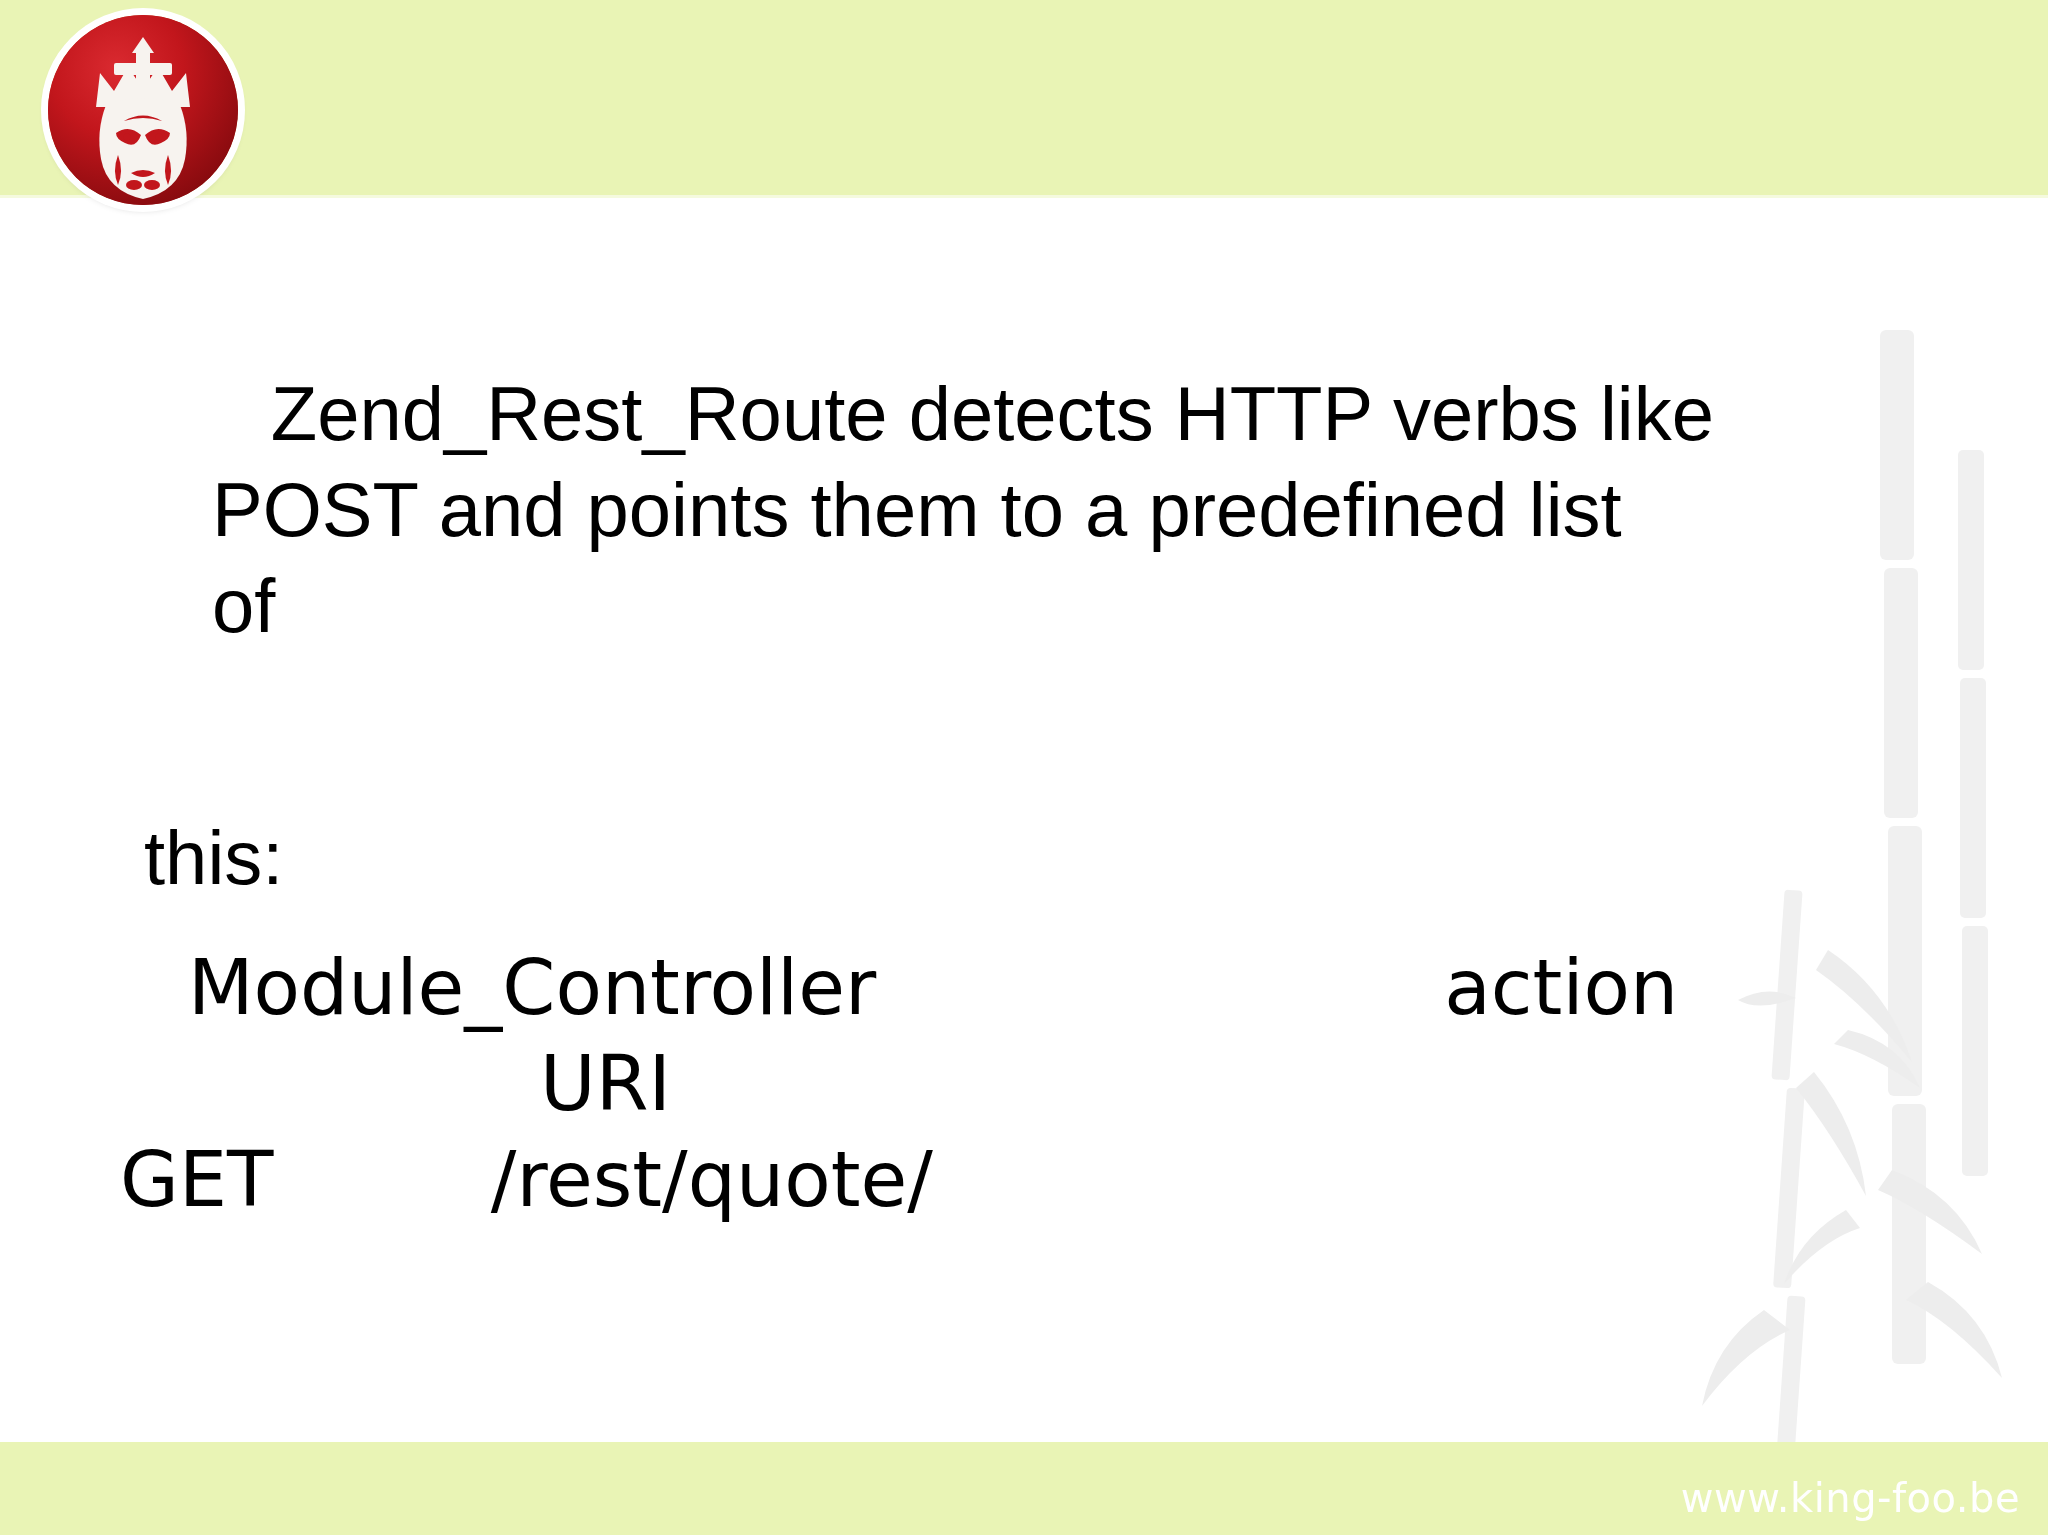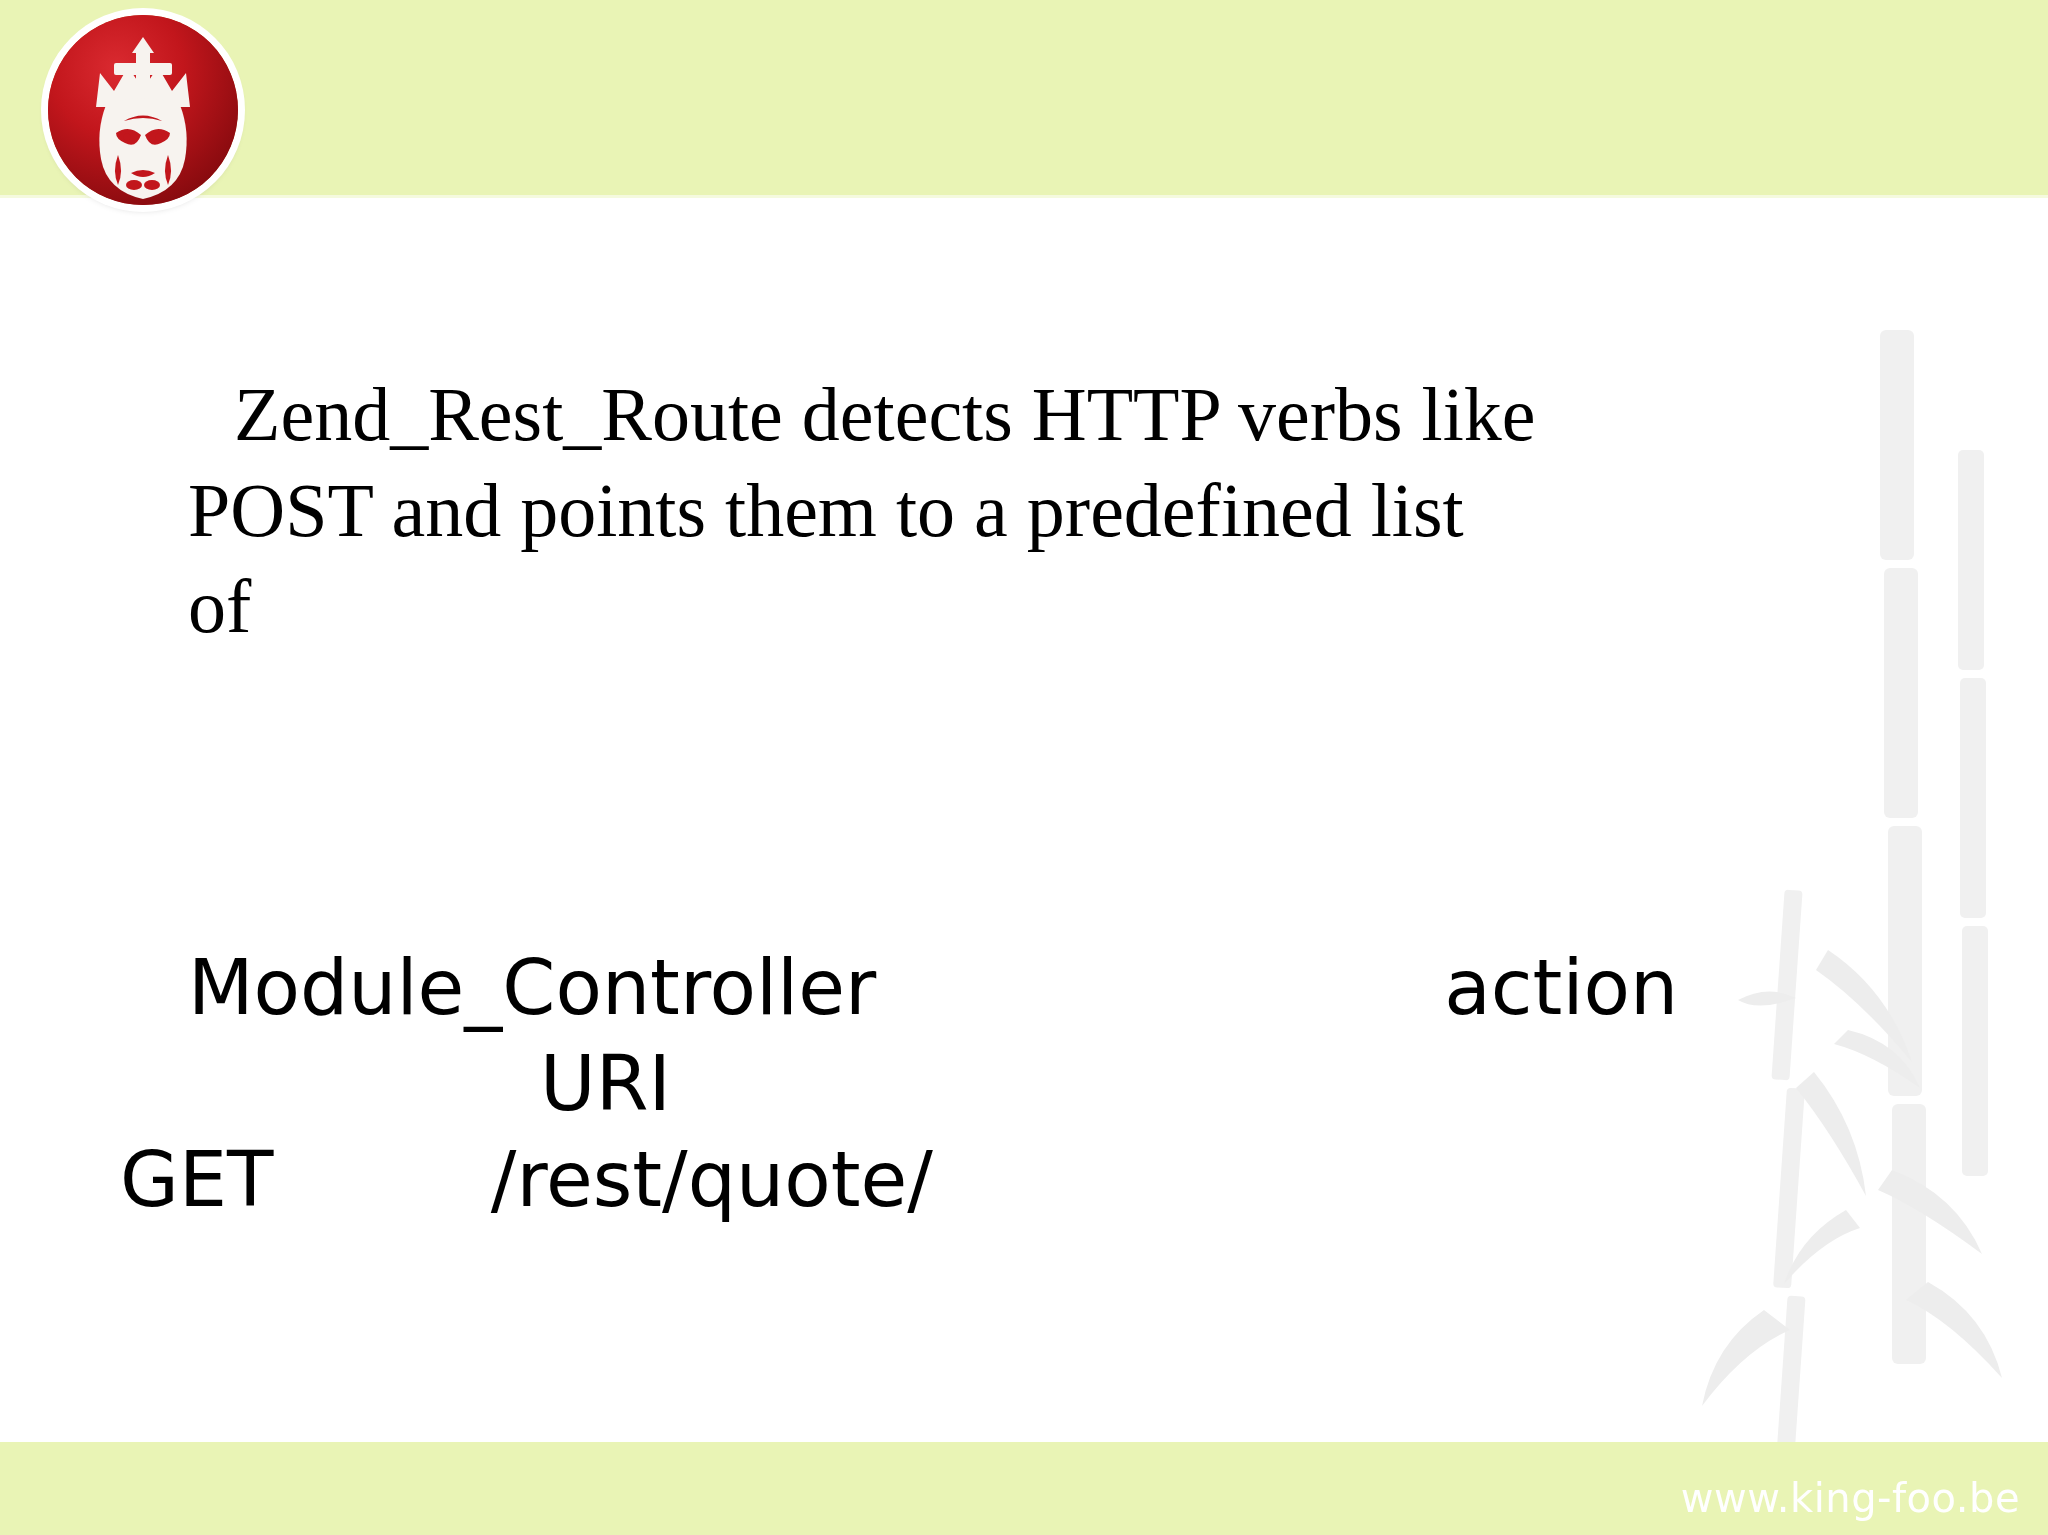--- a/index.html
+++ b/index.html
@@ -85,22 +85,23 @@
     left: 0;
     top: 210px;
     width: 2048px;
     height: 1232px;
   }
   .para {
     position: absolute;
     color: #000000;
     font-size: 76px;
     line-height: 96px;
-    font-family: Liberation Serif, serif;
+    font-family: Liberation Sans, sans-serif;
     white-space: pre-wrap;
+    margin-left: 24px;
   }
   .p1 { left: 120px; top: 60px;  width: 1790px; text-indent: 0; }
   .p1 .cont { display:block; padding-left: 68px; }
   .p2 { left: 120px; top: 380px; width: 1800px; }
   .p2 .cont { display:block; padding-left: 68px; }
   .p3 { left: 120px; top: 600px; width: 1500px; }
 
   .table-block {
     position: absolute;
     left: 120px;
@@ -209,20 +210,21 @@
     </svg>
   </div>
 
   <div class="content">
 
     <div class="para p1">
       <span>Zend_Rest_Route detects HTTP verbs like</span><span class="cont">POST and points them to a predefined list</span><span class="cont">of</span>
     </div>
 
 
+    <div class="para p3">this:</div>
 
     <div class="table-block">
       <span class="trow thead-cols"><span>Module_Controller</span><span>		            </span><span>action</span></span>
       <span class="trow thead-uri">URI</span>
       <span class="trow tdata"><span>GET</span><span>         </span><span>/rest/quote/</span></span>
     </div>
 
   </div>
 
   <div class="footer-band"></div>

